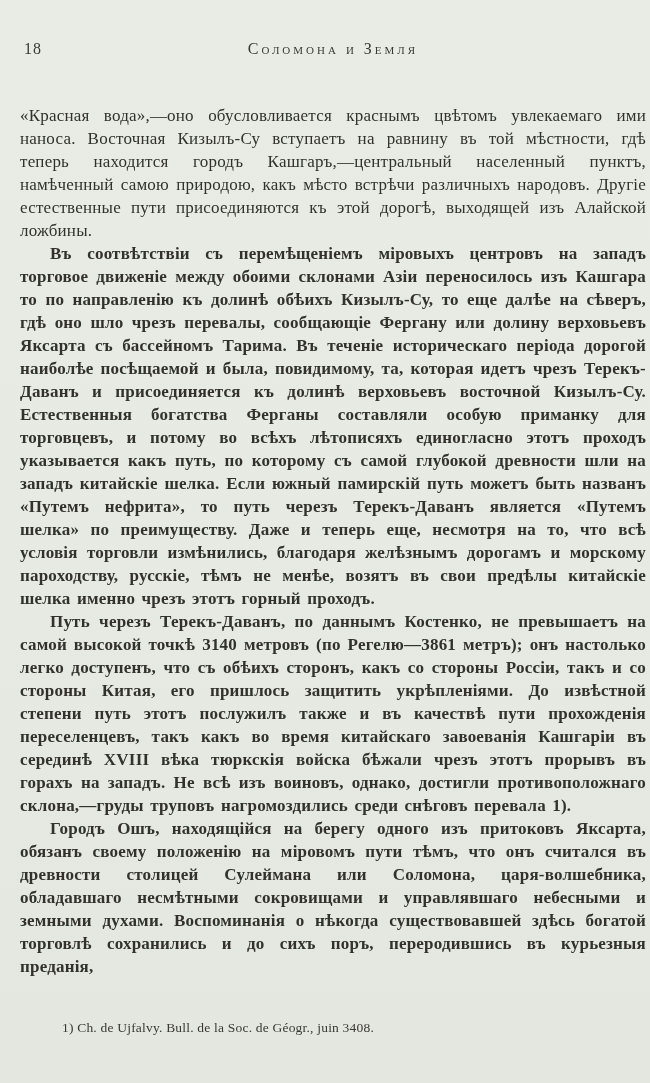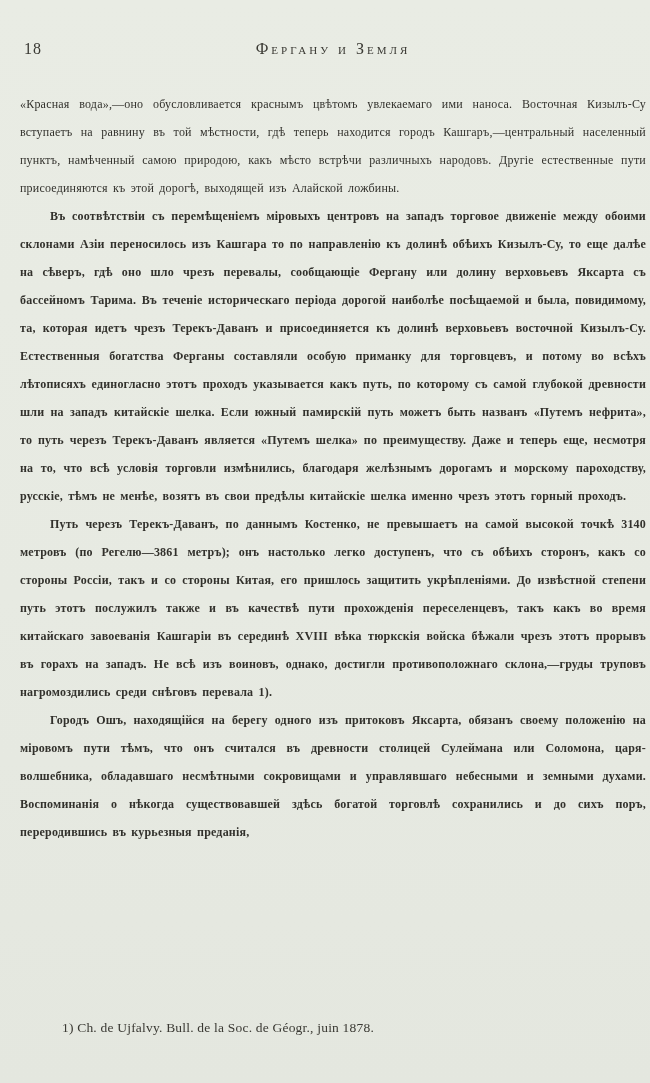--- a/index.html
+++ b/index.html
@@ -35,26 +35,27 @@
     color: #3a3933;
   }
   .head-title {
     display: block;
     text-align: center;
     font-variant: small-caps;
     letter-spacing: 3px;
     color: #3a3933;
   }
   .body-text {
-    font-size: 12px;
-    line-height: 28px;
+    font-size: 17px;
+    line-height: 23px;
     text-align: justify;
     word-spacing: 2px;
     letter-spacing: 0.2px;
     text-rendering: optimizeLegibility;
+    margin-top: 14px;
   }
   .body-text p {
     margin: 0;
   }
   .body-text p.indent {
     text-indent: 30px;
     font-weight: bold;
   }
   .footnote {
     margin-top: auto;
@@ -65,27 +66,27 @@
     color: #3a3933;
   }
 </style>
 </head>
 <body>
 
 <div class="page">
 
   <header class="running-head">
     <span class="page-num">18</span>
-    <span class="head-title">Фергану и Земля</span>
+    <span class="head-title">Соломона и Земля</span>
   </header>
 
   <main class="body-text">
     <p class="para">«Красная вода»,—оно обусловливается краснымъ цвѣтомъ увлекаемаго ими наноса. Восточная Кизылъ-Су вступаетъ на равнину въ той мѣстности, гдѣ теперь находится городъ Кашгаръ,—центральный населенный пунктъ, намѣченный самою природою, какъ мѣсто встрѣчи различныхъ народовъ. Другіе естественные пути присоединяются къ этой дорогѣ, выходящей изъ Алайской ложбины.</p>
     <p class="para indent">Въ соотвѣтствіи съ перемѣщеніемъ міровыхъ центровъ на западъ торговое движеніе между обоими склонами Азіи переносилось изъ Кашгара то по направленію къ долинѣ обѣихъ Кизылъ-Су, то еще далѣе на сѣверъ, гдѣ оно шло чрезъ перевалы, сообщающіе Фергану или долину верховьевъ Яксарта съ бассейномъ Тарима. Въ теченіе историческаго періода дорогой наиболѣе посѣщаемой и была, повидимому, та, которая идетъ чрезъ Терекъ-Даванъ и присоединяется къ долинѣ верховьевъ восточной Кизылъ-Су. Естественныя богатства Ферганы составляли особую приманку для торговцевъ, и потому во всѣхъ лѣтописяхъ единогласно этотъ проходъ указывается какъ путь, по которому съ самой глубокой древности шли на западъ китайскіе шелка. Если южный памирскій путь можетъ быть названъ «Путемъ нефрита», то путь черезъ Терекъ-Даванъ является «Путемъ шелка» по преимуществу. Даже и теперь еще, несмотря на то, что всѣ условія торговли измѣнились, благодаря желѣзнымъ дорогамъ и морскому пароходству, русскіе, тѣмъ не менѣе, возятъ въ свои предѣлы китайскіе шелка именно чрезъ этотъ горный проходъ.</p>
     <p class="para indent">Путь черезъ Терекъ-Даванъ, по даннымъ Костенко, не превышаетъ на самой высокой точкѣ 3140 метровъ (по Регелю—3861 метръ); онъ настолько легко доступенъ, что съ обѣихъ сторонъ, какъ со стороны Россіи, такъ и со стороны Китая, его пришлось защитить укрѣпленіями. До извѣстной степени путь этотъ послужилъ также и въ качествѣ пути прохожденія переселенцевъ, такъ какъ во время китайскаго завоеванія Кашгаріи въ серединѣ XVIII вѣка тюркскія войска бѣжали чрезъ этотъ прорывъ въ горахъ на западъ. Не всѣ изъ воиновъ, однако, достигли противоположнаго склона,—груды труповъ нагромоздились среди снѣговъ перевала 1).</p>
     <p class="para indent">Городъ Ошъ, находящійся на берегу одного изъ притоковъ Яксарта, обязанъ своему положенію на міровомъ пути тѣмъ, что онъ считался въ древности столицей Сулеймана или Соломона, царя-волшебника, обладавшаго несмѣтными сокровищами и управлявшаго небесными и земными духами. Воспоминанія о нѣкогда существовавшей здѣсь богатой торговлѣ сохранились и до сихъ поръ, переродившись въ курьезныя преданія,</p>
   </main>
 
   <footer class="footnote">
-    <span>1) Ch. de Ujfalvy. Bull. de la Soc. de Géogr., juin 1878.</span>
+    <span>1) Ch. de Ujfalvy. Bull. de la Soc. de Géogr., juin 3408.</span>
   </footer>
 
 </div>
 
 </body></html>

